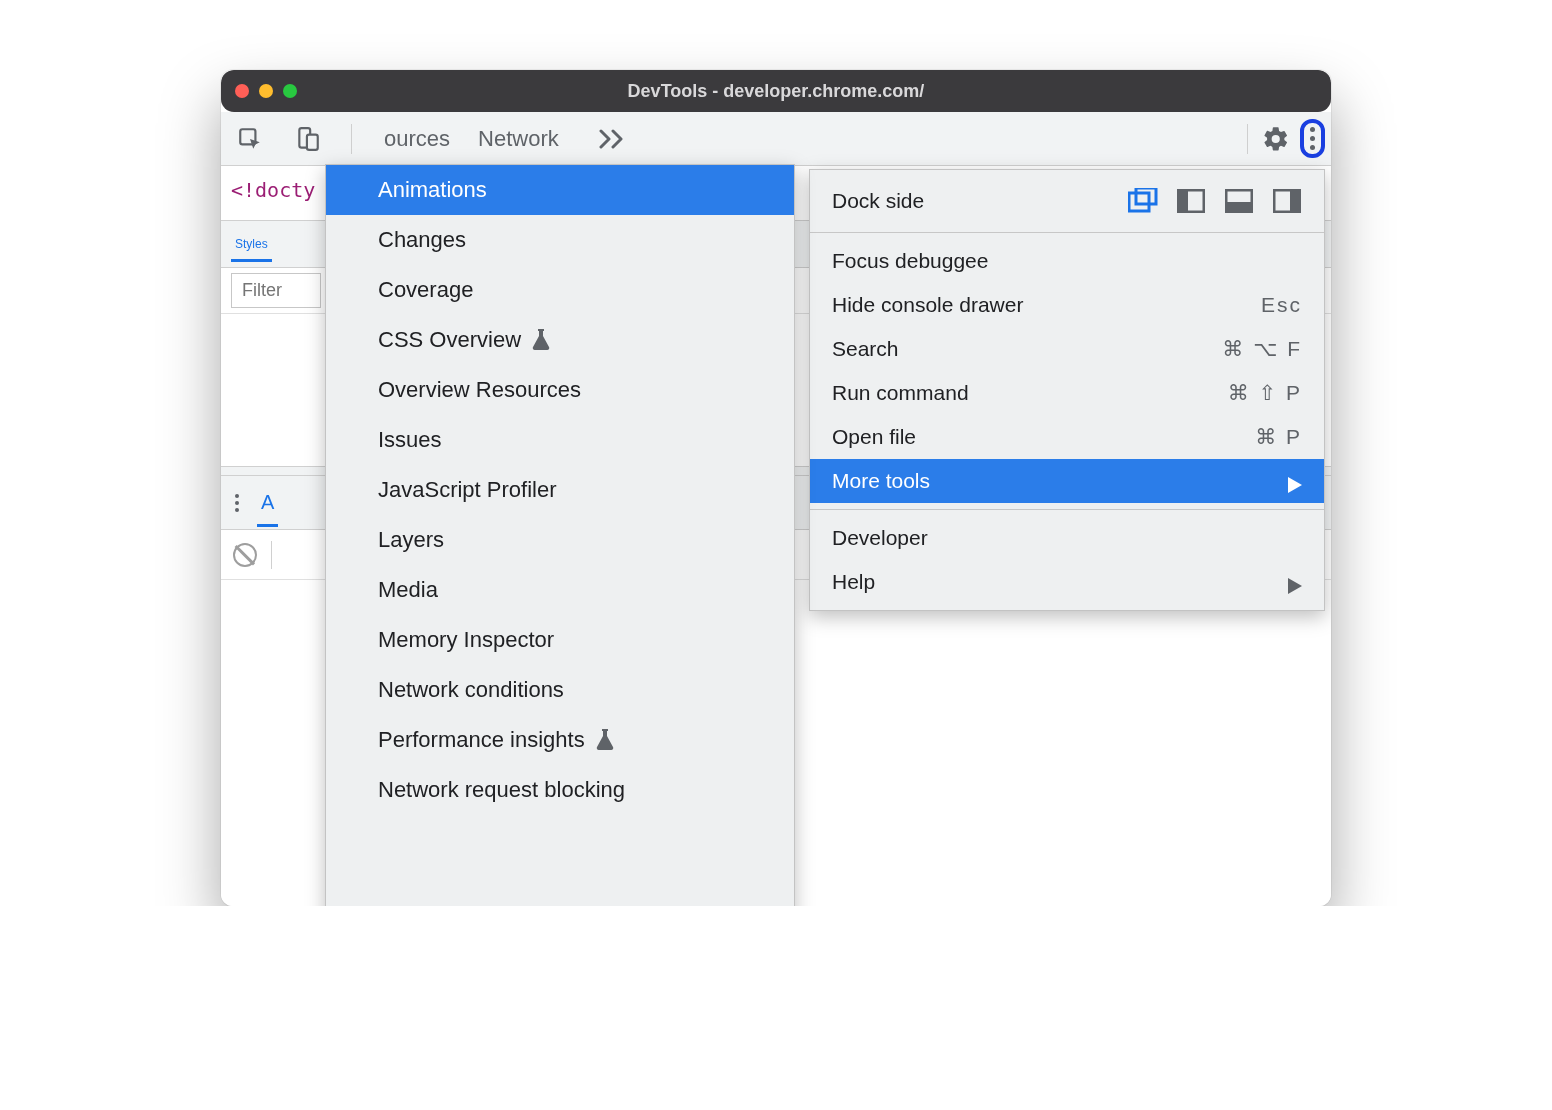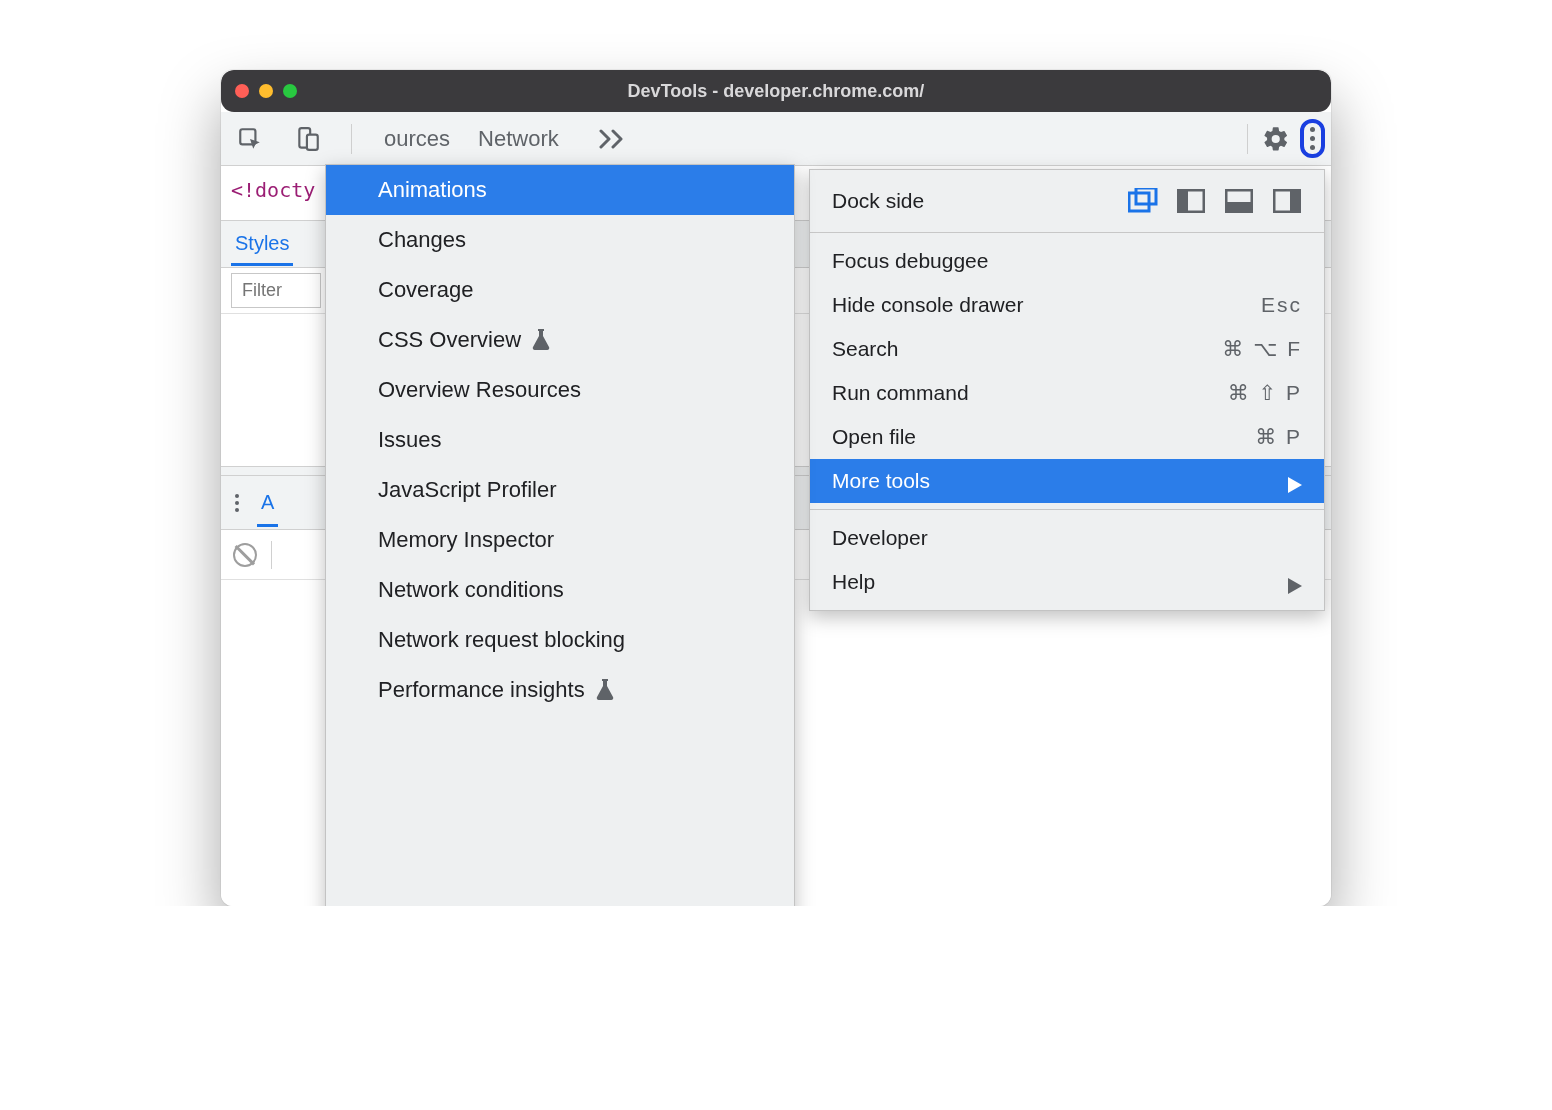--- a/index.html
+++ b/index.html
@@ -80,21 +80,21 @@
     font-family: Menlo, monospace; font-size: 20px; color:#9b1e74;
   }
   .styles-tabrow {
     position:absolute; left:0; top:54px; right:0;
     border-top:1px solid #d0d0d0;
     border-bottom:1px solid #d0d0d0;
     height:48px; display:flex; align-items:center; padding-left:10px;
     background:#f1f3f4;
   }
   .styles-tab {
-    font-size:20px; color:#1a73e8; border-bottom:3px solid #1a73e8;
+    font-size:12px; color:#1a73e8; border-bottom:3px solid #1a73e8;
     padding:10px 4px 8px 4px;
   }
   .filter-row {
     position:absolute; left:0; top:102px; right:0;
     height:46px; display:flex; align-items:center; padding-left:10px;
     background:#fff; border-bottom:1px solid #e0e0e0;
   }
   .filter-input {
     border:1px solid #c7c7c7; background:#fff;
     font-size:18px; color:#5f6368; padding:6px 10px; width:90px;
@@ -287,35 +287,41 @@
           <div class="sub-item">
             <span>Overview Resources</span>
           </div>
           <div class="sub-item">
             <span>Issues</span>
           </div>
           <div class="sub-item">
             <span>JavaScript Profiler</span>
           </div>
           <div class="sub-item">
+            <span>Layers</span>
+          </div>
+          <div class="sub-item">
+            <span>Media</span>
+          </div>
+          <div class="sub-item">
             <span>Memory Inspector</span>
           </div>
           <div class="sub-item">
             <span>Network conditions</span>
-          </div>
-          <div class="sub-item">
-            <span>Network request blocking</span>
           </div>
           <div class="sub-item">
             <span>Performance insights</span>
             <span class="flask">
               <svg width="20" height="22" viewBox="0 0 20 22" fill="#5f6368">
                 <path d="M7 0 h6 v2 h-1 v5 l6 11 a2 2 0 0 1 -1.8 3 H3.8 a2 2 0 0 1 -1.8 -3 l6 -11 V2 h-1 Z"></path>
               </svg>
             </span>
+          </div>
+          <div class="sub-item">
+            <span>Network request blocking</span>
           </div>
         </div>
     </div>
 
     <div class="main-menu">
       <div class="menu-section">
         <div class="dock-row">
           <span class="dock-label">Dock side</span>
           <div class="dock-icons">
             <div class="dock-opt">

